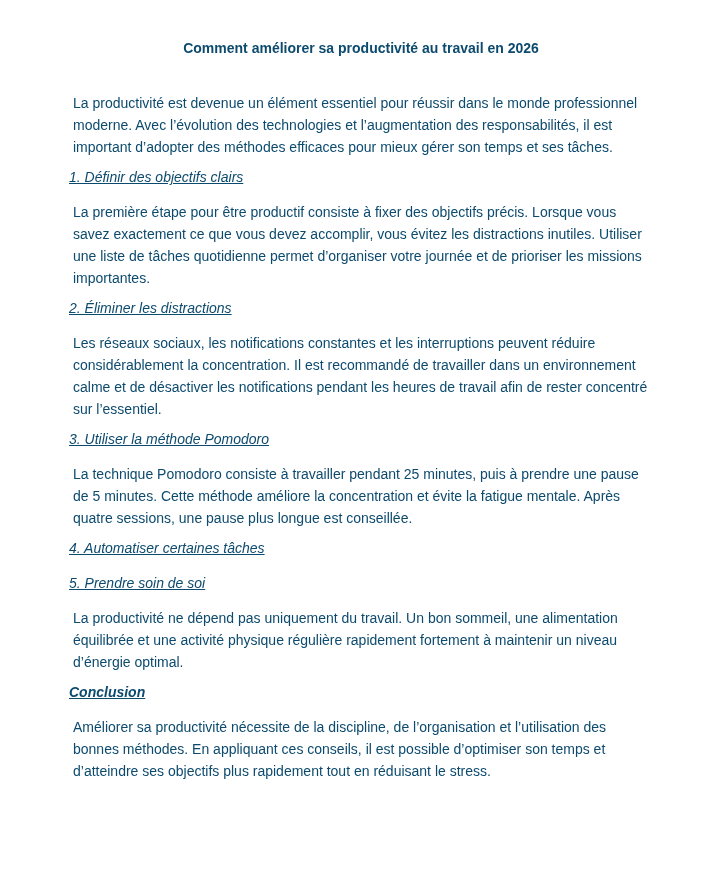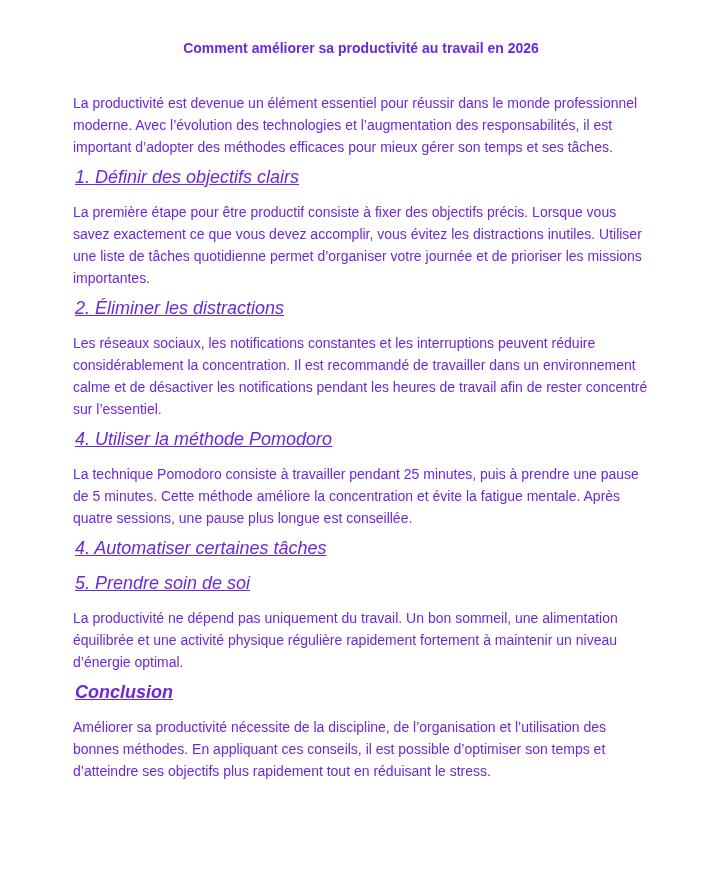--- a/index.html
+++ b/index.html
@@ -10,41 +10,41 @@
   .page {
     position: relative;
     width: 720px;
     height: 890px;
     box-sizing: border-box;
     padding: 37px 63px 0 65px;
     background: #ffffff;
     font-family: "Liberation Sans", sans-serif;
     font-size: 14px;
     line-height: 22px;
-    color: #6d28d9;
+    color: #0c4a6e;
     overflow: hidden;
   }
   .doc-title {
     font-size: 14px;
     font-weight: bold;
     font-style: normal;
     text-align: center;
     margin: 0 0 33px 0;
     line-height: 22px;
   }
   .para {
     margin: 8px;
   }
   .heading {
-    font-size: 18px;
+    font-size: 14px;
     font-weight: normal;
     font-style: italic;
     text-decoration: underline;
     line-height: 22px;
-    margin: 8px 0 13px 10px;
+    margin: 8px 0 13px 4px;
   }
   .heading.tight {
     margin-top: 0;
   }
   .heading.conclusion {
     font-weight: bold;
     margin-top: 4px;
   }
 </style>
 </head>
@@ -55,21 +55,21 @@
   <h1 class="doc-title">Comment améliorer sa productivité au travail en 2026</h1>
 
   <p class="para">La productivité est devenue un élément essentiel pour réussir dans le monde professionnel moderne. Avec l’évolution des technologies et l’augmentation des responsabilités, il est important d’adopter des méthodes efficaces pour mieux gérer son temps et ses tâches.</p>
 
   <h2 class="heading">1. Définir des objectifs clairs</h2>
   <p class="para">La première étape pour être productif consiste à fixer des objectifs précis. Lorsque vous savez exactement ce que vous devez accomplir, vous évitez les distractions inutiles. Utiliser une liste de tâches quotidienne permet d’organiser votre journée et de prioriser les missions importantes.</p>
 
   <h2 class="heading tight">2. Éliminer les distractions</h2>
   <p class="para">Les réseaux sociaux, les notifications constantes et les interruptions peuvent réduire considérablement la concentration. Il est recommandé de travailler dans un environnement calme et de désactiver les notifications pendant les heures de travail afin de rester concentré sur l’essentiel.</p>
 
-  <h2 class="heading">4. Utiliser la méthode Pomodoro</h2>
+  <h2 class="heading">3. Utiliser la méthode Pomodoro</h2>
   <p class="para">La technique Pomodoro consiste à travailler pendant 25 minutes, puis à prendre une pause de 5 minutes. Cette méthode améliore la concentration et évite la fatigue mentale. Après quatre sessions, une pause plus longue est conseillée.</p>
 
   <h2 class="heading">4. Automatiser certaines tâches</h2>
 
   <h2 class="heading">5. Prendre soin de soi</h2>
   <p class="para">La productivité ne dépend pas uniquement du travail. Un bon sommeil, une alimentation équilibrée et une activité physique régulière rapidement fortement à maintenir un niveau d’énergie optimal.</p>
 
   <h2 class="heading conclusion">Conclusion</h2>
   <p class="para">Améliorer sa productivité nécessite de la discipline, de l’organisation et l’utilisation des bonnes méthodes. En appliquant ces conseils, il est possible d’optimiser son temps et d’atteindre ses objectifs plus rapidement tout en réduisant le stress.</p>
 

